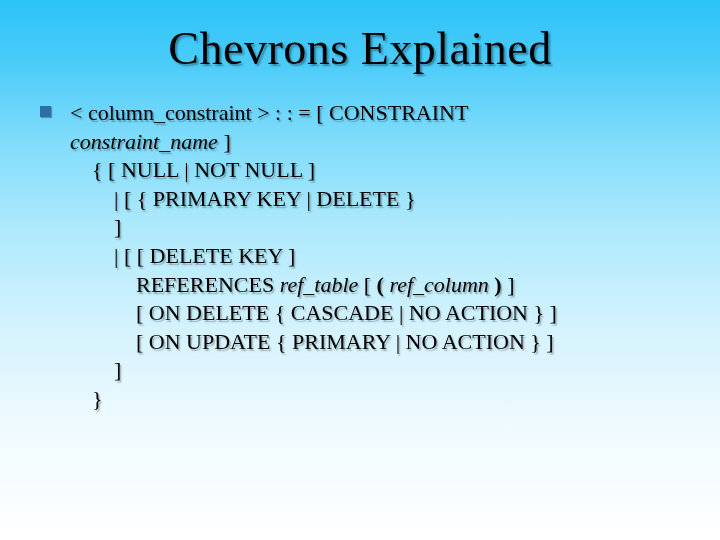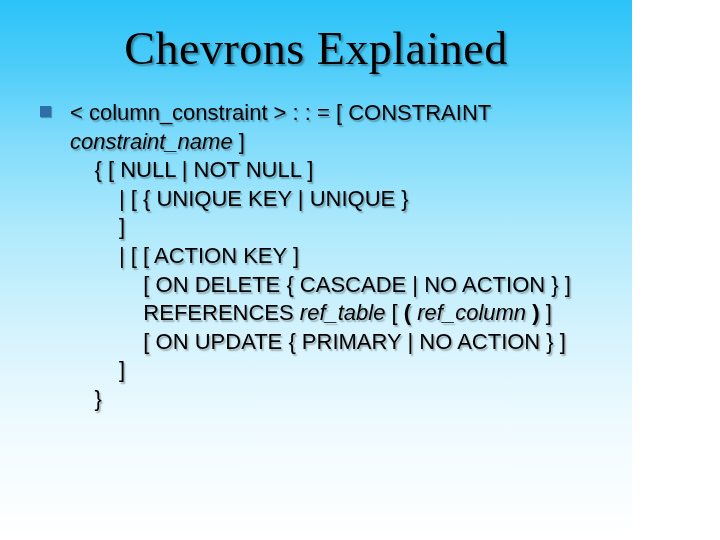--- a/index.html
+++ b/index.html
@@ -3,21 +3,21 @@
 <meta charset="utf-8">
 <style>
   html, body {
     margin: 0;
     padding: 0;
     width: 720px;
     height: 540px;
     overflow: hidden;
   }
   .slide {
-    width: 632px;
+    width: 720px;
     height: 540px;
     background: linear-gradient(to bottom,
       #2bc3f8 0%,
       #4cccf9 12%,
       #7ddbfb 25%,
       #aee9fc 42%,
       #d6f3fd 62%,
       #f0fbff 80%,
       #ffffff 100%);
     font-family: "Tahoma", "Segoe UI", Arial, sans-serif;
@@ -41,21 +41,21 @@
   .bullet {
     position: absolute;
     left: 40px;
     top: 7px;
     width: 11px;
     height: 11px;
     background: #2f6fa8;
     box-shadow: 1px 1px 1px rgba(0,0,0,0.3);
   }
   .line {
-    font-family: Liberation Sans, sans-serif;
+    font-family: Liberation Serif, serif;
     font-size: 22px;
     line-height: 1.3;
     text-shadow: 1.5px 1.5px 1.5px rgba(0,0,0,0.3);
     white-space: pre;
   }
   .italic {
     font-style: italic;
     margin-top: 40px;
   }
   .bold {
@@ -67,23 +67,23 @@
 <div class="slide">
 
   <h1 class="title">Chevrons Explained</h1>
 
   <div class="body">
     <div class="bullet"></div>
 
     <div class="line"><span>&lt; column_constraint &gt; : : = [ CONSTRAINT</span></div>
     <div class="line"><span class="italic">constraint_name</span><span> ]</span></div>
     <div class="line"><span>    { [ NULL | NOT NULL ]</span></div>
-    <div class="line"><span>        | [ { UNIQUE KEY | UNIQUE }</span></div>
+    <div class="line"><span>        | [ { PRIMARY KEY | DELETE }</span></div>
     <div class="line"><span>        ]</span></div>
-    <div class="line"><span>        | [ [ ACTION KEY ]</span></div>
+    <div class="line"><span>        | [ [ DELETE KEY ]</span></div>
+    <div class="line"><span>            REFERENCES </span><span class="italic">ref_table</span><span> [ </span><span class="bold">(</span><span> </span><span class="italic">ref_column</span><span> </span><span class="bold">)</span><span> ]</span></div>
     <div class="line"><span>            [ ON DELETE { CASCADE | NO ACTION } ]</span></div>
-    <div class="line"><span>            REFERENCES </span><span class="italic">ref_table</span><span> [ </span><span class="bold">(</span><span> </span><span class="italic">ref_column</span><span> </span><span class="bold">)</span><span> ]</span></div>
     <div class="line"><span>            [ ON UPDATE { PRIMARY | NO ACTION } ]</span></div>
     <div class="line"><span>        ]</span></div>
     <div class="line"><span>    }</span></div>
   </div>
 
 </div>
 
 </body></html>

